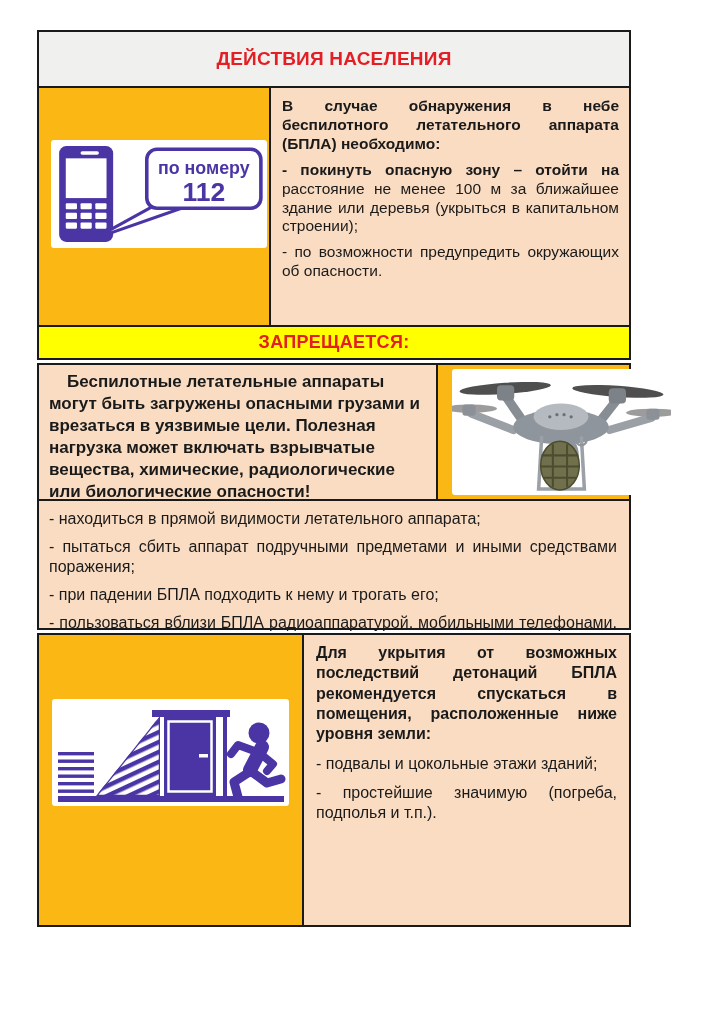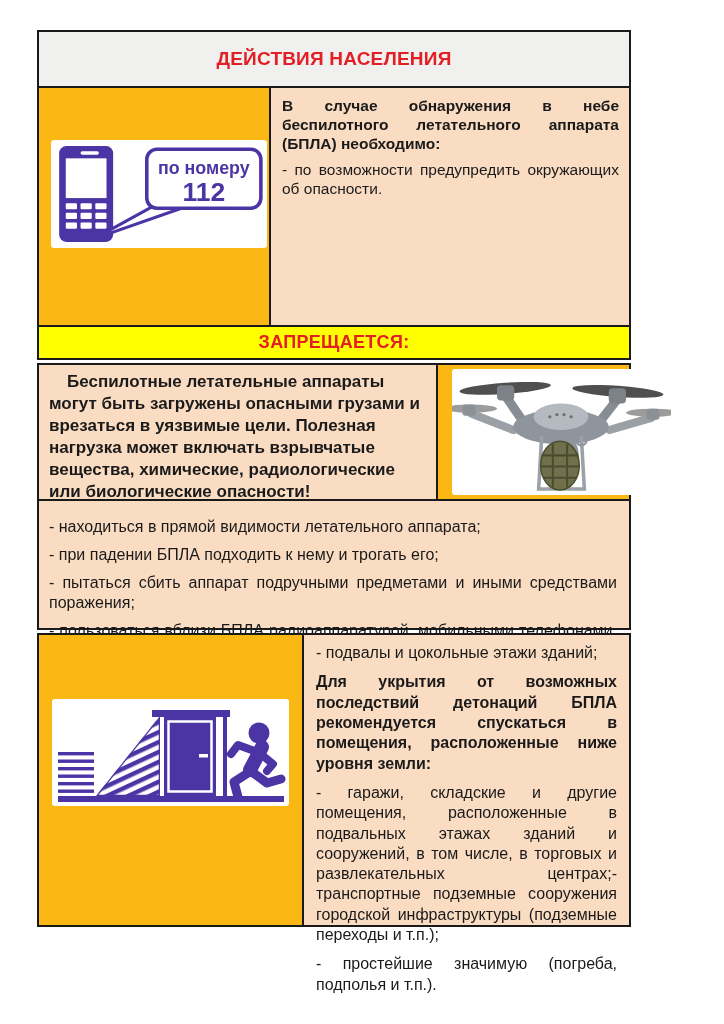--- a/index.html
+++ b/index.html
@@ -29,21 +29,21 @@
   .red{color:var(--red); font-weight:bold;}
   .row2{height:241px;}
   .row2 .cell-left{width:232px;padding-left:32px;}
   .row2 .cell-right{flex:1; padding:9px 10px 6px 11px;}
   .row3{height:138px;}
   .row3 .cell-left{width:399px; padding:6px 10px 4px 10px;}
   .row3 .cell-right{flex:1;}
   .danger-text{font-size:17px; line-height:1.3; font-weight:bold; text-align:left; text-indent:18px;}
   .row5{height:131px; flex-direction:column; padding:5px 12px 4px 10px;}
   .row5 p{font-size:16px; line-height:1.25; text-align:justify; margin-top:8px;}
-  .row5 p:first-child{margin-top:11px;}
+  .row5 p:first-child{margin-top:3px;}
   .row6{height:294px;}
   .row6 .cell-left{width:265px;}
   .row6 .cell-right{flex:1; padding:8px 12px 6px 12px;}
   .row6 .txt6{font-size:16px; line-height:1.27; text-align:justify;}
   .txt6 p{margin-top:9px;}
   .txt6 p:first-child{margin-top:0;}
   svg text{font-family:"Liberation Sans", sans-serif;}
   .pfill{fill:var(--purple);}
   .pstroke{stroke:var(--purple);}
 </style>
@@ -83,20 +83,21 @@
               <polygon points="104,62 42,96 128,66" fill="#fff" class="pstroke" stroke-width="3" stroke-linejoin="round"></polygon>
               <rect x="94" y="8" width="112" height="58" rx="10" fill="#fff" class="pstroke" stroke-width="3.5"></rect>
               <text x="150" y="32" text-anchor="middle" font-size="17.5" font-weight="bold" fill="var(--purple)">по номеру</text>
               <text x="150" y="59" text-anchor="middle" font-size="26" font-weight="bold" fill="var(--purple)">112</text>
             </g>
           </svg>
         </div>
       </div>
       <div class="cell cell-right cell-text txt">
         <p><span class="b">В случае обнаружения в небе беспилотного летательного аппарата (БПЛА) необходимо:</span></p>
+        <p><span class="b">- покинуть опасную зону – отойти на</span><span> расстояние не менее 100 м за ближайшее здание или деревья (укрыться в капитальном строении);</span></p>
         <p><span>- по возможности предупредить окружающих об опасности.</span></p>
       </div>
     </div>
 
     <div class="row banner-row">
       <div class="t">ЗАПРЕЩАЕТСЯ:</div>
     </div>
 
     <div class="row row3 gap-above">
       <div class="cell cell-left cell-text cell-divider">
@@ -141,22 +142,22 @@
               <line x1="87" y1="96" x2="125" y2="96" stroke="#4C4D30" stroke-width="2"></line>
               <line x1="90" y1="107" x2="122" y2="107" stroke="#4C4D30" stroke-width="2"></line>
             </g>
           </svg>
         </div>
       </div>
     </div>
 
     <div class="row row5">
       <p>- находиться в прямой видимости летательного аппарата;</p>
+      <p>- пытаться сбить аппарат подручными предметами и иными средствами поражения;</p>
       <p>- при падении БПЛА подходить к нему и трогать его;</p>
-      <p>- пытаться сбить аппарат подручными предметами и иными средствами поражения;</p>
       <p>- пользоваться вблизи БПЛА радиоаппаратурой, мобильными телефонами, устройствами.</p>
     </div>
 
     <div class="row row6 gap-above">
       <div class="cell cell-left cell-orange cell-divider">
         <div class="whitebox" style="left:13px; top:64px; width:237px; height:107px;">
           <svg width="237" height="107" viewBox="0 0 237 105">
             <g class="pfill">
               <rect x="6" y="96" width="226" height="6"></rect>
               <rect x="6" y="52" width="36" height="3.4"></rect>
@@ -190,21 +191,20 @@
               <line x1="210" y1="47" x2="198" y2="70" class="pstroke" stroke-width="14" stroke-linecap="round"></line>
               <polyline points="205,52 186,45 179,54" fill="none" class="pstroke" stroke-width="8" stroke-linecap="round" stroke-linejoin="round"></polyline>
               <polyline points="210,55 221,64 215,71" fill="none" class="pstroke" stroke-width="8" stroke-linecap="round" stroke-linejoin="round"></polyline>
               <polyline points="199,71 182,82 186,97" fill="none" class="pstroke" stroke-width="9" stroke-linecap="round" stroke-linejoin="round"></polyline>
               <polyline points="200,72 215,83 229,79" fill="none" class="pstroke" stroke-width="9" stroke-linecap="round" stroke-linejoin="round"></polyline>
             </g>
           </svg>
         </div>
       </div>
       <div class="cell cell-right cell-text txt6">
+        <p><span class="b">Для укрытия от возможных последствий детонаций БПЛА рекомендуется спускаться в помещения, расположенные ниже уровня земли:</span></p>
         <p>- подвалы и цокольные этажи зданий;</p>
-        <p><span class="b">Для укрытия от возможных последствий детонаций БПЛА рекомендуется спускаться в помещения, расположенные ниже уровня земли:</span></p>
-        <p>- гаражи, складские и другие помещения, расположенные в подвальных этажах зданий и сооружений, в том числе, в торговых и развлекательных центрах;- транспортные подземные сооружения городской инфраструктуры (подземные переходы и т.п.);</p>
         <p>- простейшие значимую (погреба, подполья и т.п.).</p>
       </div>
     </div>
 
   </div>
 </div>
 
 </body></html>

